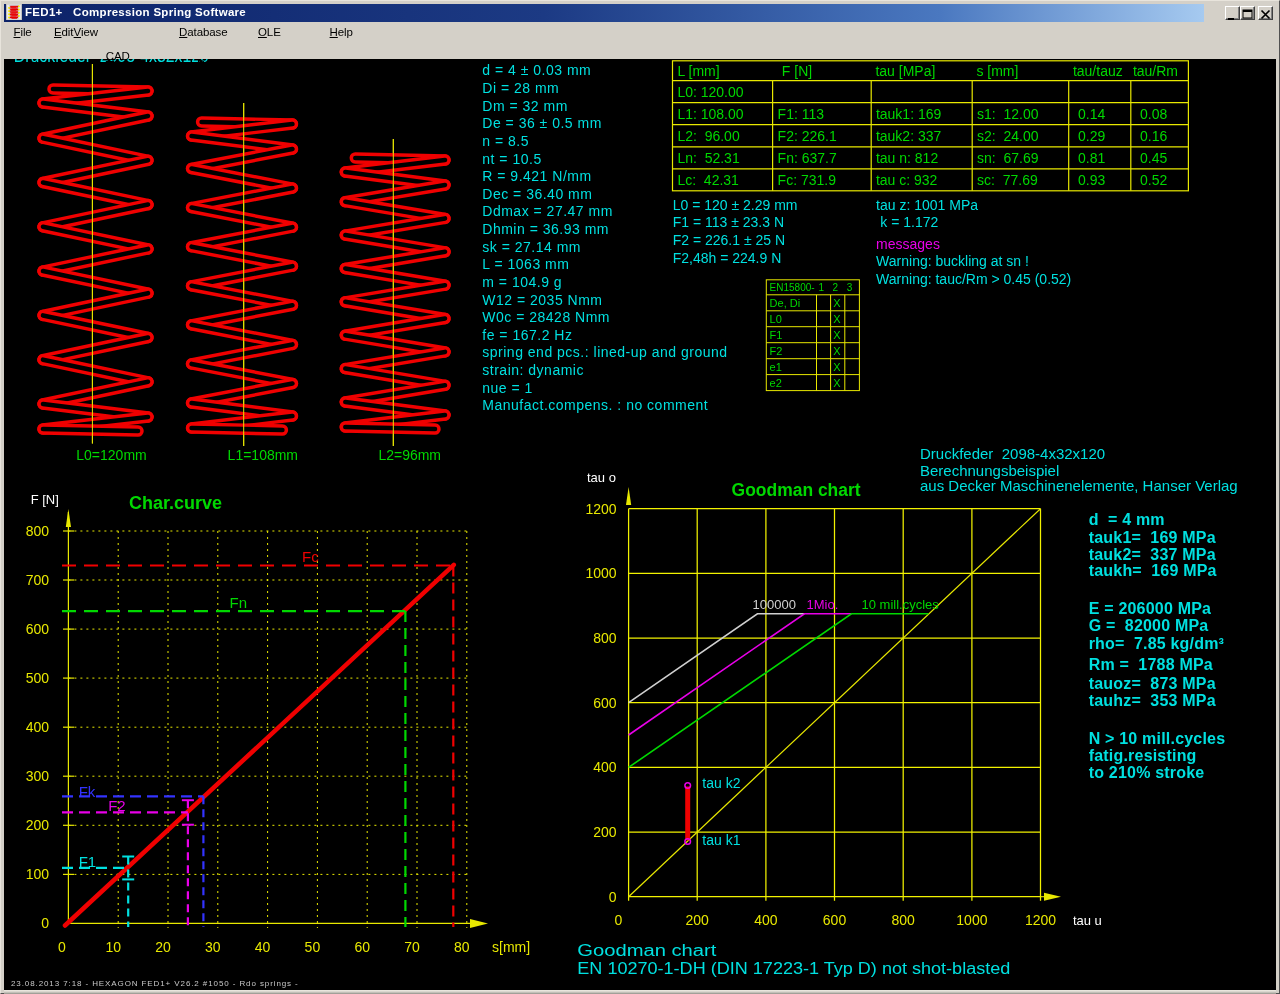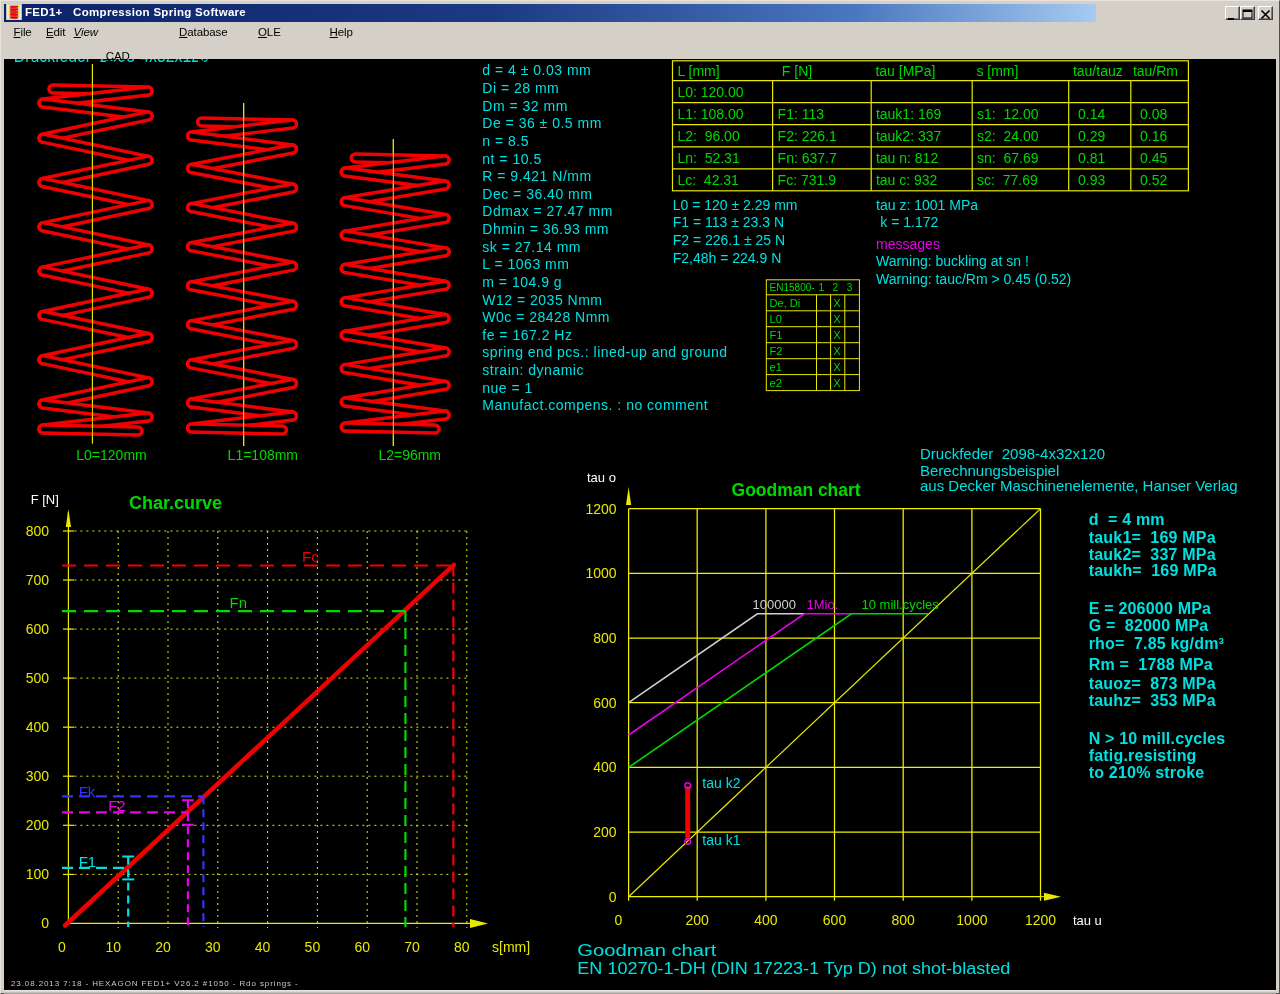--- a/index.html
+++ b/index.html
@@ -1,21 +1,21 @@
 <!DOCTYPE html>
 <html><head><meta charset="utf-8"><style>
 * { margin:0; padding:0; box-sizing:border-box; }
 html,body { width:1280px; height:994px; overflow:hidden; background:#d4d0c8;
   font-family:"Liberation Sans", sans-serif; }
 #frame { position:absolute; left:0; top:0; width:1280px; height:994px;
   background:#d4d0c8; }
 #frame::before { content:""; position:absolute; left:0; top:0; right:0; bottom:0;
   border-top:1px solid #e8e4dc; border-left:1px solid #e8e4dc;
   border-right:1px solid #505050; border-bottom:1px solid #505050; }
-#titlebar { position:absolute; left:4px; top:4px; width:1092px; height:18px;
+#titlebar { position:absolute; left:4px; top:4px; width:1200px; height:18px;
   background:linear-gradient(to right,#0c2268 0%,#1c3a84 45%,#4a78c0 78%,#a6caf0 100%); }
 #title-ico { position:absolute; left:2px; top:0px; width:16px; height:16px; }
 #title-txt { position:absolute; left:21px; top:2px; color:#ffffff; font-size:11.5px;
   font-weight:bold; white-space:pre; letter-spacing:0.3px; }
 .tbtn { position:absolute; top:2px; width:15px; height:14px; background:#d4d0c8;
   border-top:1px solid #ffffff; border-left:1px solid #ffffff;
   border-right:1px solid #404040; border-bottom:1px solid #404040;
   box-shadow:inset -1px -1px 0 #808080; }
 #menubar { position:absolute; left:4px; top:22px; width:1272px; height:37px;
   background:#d4d0c8; color:#000; font-size:11.5px; letter-spacing:-0.1px; }
@@ -427,22 +427,22 @@
       </svg>
  </div>
  <div class="tbtn" style="left:1254px;">
   <svg width="13" height="12" viewBox="0 0 13 12">
         <path d="M2.5,1.5 L10.5,9.5 M10.5,1.5 L2.5,9.5" stroke="#000" stroke-width="1.7"></path>
       </svg>
  </div>
 </div>
 <div id="menubar">
  <span class="mi" style="left:9.5px;"><u>F</u>ile</span>
- <span class="mi" style="left:42px;"><u>E</u>dit</span>
- <span class="mi" style="left:69.6px;font-style:italic;"><u>V</u>iew</span>
+ <span class="mi" style="left:50px;"><u>E</u>dit</span>
+ <span class="mi" style="left:69.6px;"><u>V</u>iew</span>
  <span class="mi" style="left:101.8px;margin-top:24px;"><u>C</u>AD</span>
  <span class="mi" style="left:135.1px;margin-left:40px;"><u>D</u>atabase</span>
  <span class="mi" style="left:192.9px;margin-top:32px;">D<u>o</u>cument</span>
  <span class="mi" style="left:254px;"><u>O</u>LE</span>
  <span class="mi" style="left:283.6px;padding-left:42px;"><u>H</u>elp</span>
 </div>
 <div style="position:absolute;left:4px;top:990px;width:1272px;height:4px;
   background:linear-gradient(to bottom,#f0ece4 0%,#d4d0c8 50%,#909088 100%);"></div>
 
 </body></html>

